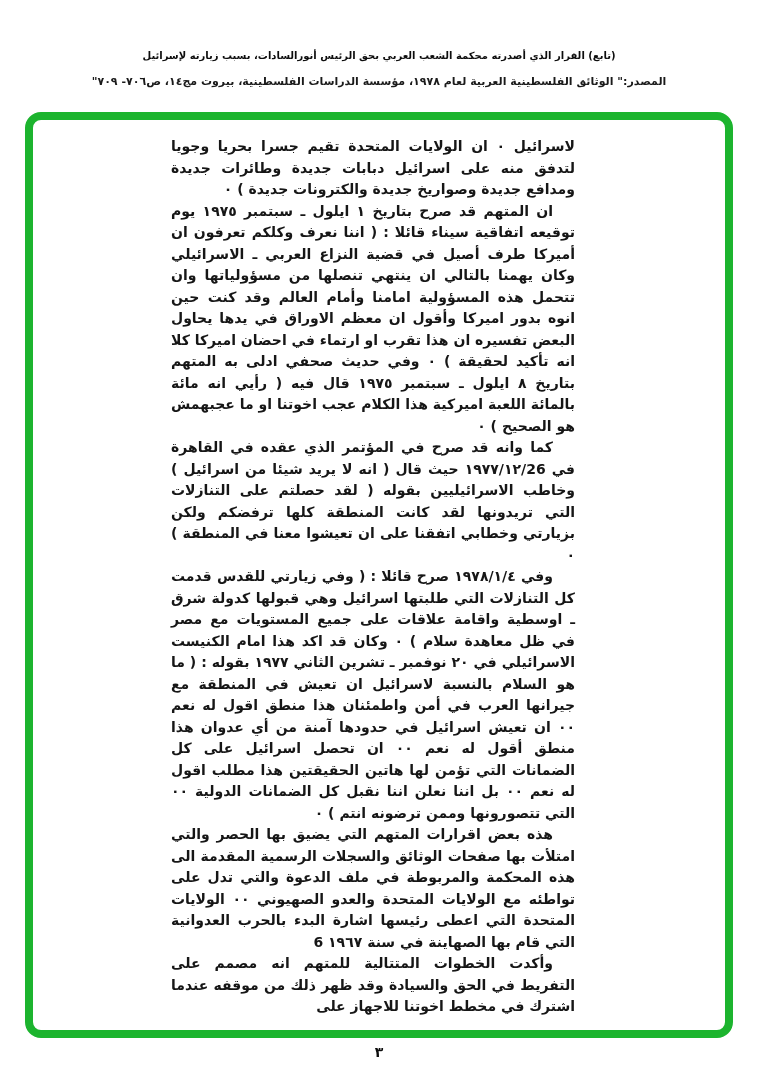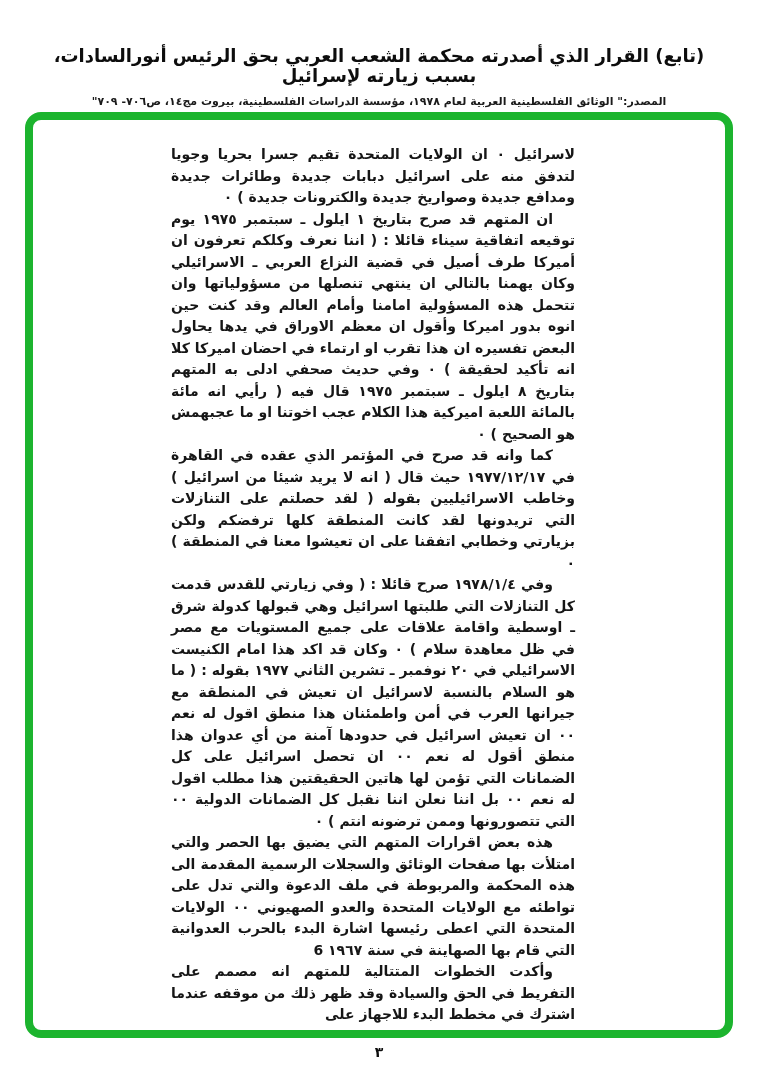--- a/index.html
+++ b/index.html
@@ -18,21 +18,21 @@
   }
   .header {
     position: absolute;
     top: 46px;
     left: 0;
     width: 758px;
     text-align: center;
     direction: rtl;
   }
   .header-title {
-    font-size: 18px;
+    font-size: 10px;
     font-weight: 700;
     color: #0d0d0d;
     margin: 0 40px 9px 40px;
     line-height: 20px;
   }
   .header-source {
     font-size: 11px;
     font-weight: 700;
     color: #1a1a1a;
     margin: 0 60px;
@@ -46,21 +46,21 @@
     height: 926px;
     box-sizing: border-box;
     border: 8px solid #1CB42E;
     border-radius: 16px;
     overflow: hidden;
   }
   .body-text {
     box-sizing: border-box;
     width: 100%;
     height: 100%;
-    padding: 24px 150px 20px 138px;
+    padding: 16px 150px 20px 138px;
     direction: rtl;
     text-align: justify;
     font-size: 14px;
     line-height: 21.5px;
     font-weight: 700;
     color: #161616;
     overflow: hidden;
   }
   .body-text p {
     margin: 0;
@@ -87,22 +87,22 @@
 
   <div class="header">
     <div class="header-title">(تابع) القرار الذي أصدرته محكمة الشعب العربي بحق الرئيس أنورالسادات، بسبب زيارته لإسرائيل</div>
     <div class="header-source">المصدر:" الوثائق الفلسطينية العربية لعام ١٩٧٨، مؤسسة الدراسات الفلسطينية، بيروت مج١٤، ص٧٠٦- ٧٠٩"</div>
   </div>
 
   <div class="border-box" style="border-color: rgb(28, 180, 46);">
     <div class="body-text">
       <p class="first">لاسرائيل ٠ ان الولايات المتحدة تقيم جسرا بحريا وجويا لتدفق منه على اسرائيل دبابات جديدة وطائرات جديدة ومدافع جديدة وصواريخ جديدة والكترونات جديدة ) ٠</p>
       <p>ان المتهم قد صرح بتاريخ ١ ايلول ـ سبتمبر ١٩٧٥ يوم توقيعه اتفاقية سيناء قائلا : ( اننا نعرف وكلكم تعرفون ان أميركا طرف أصيل في قضية النزاع العربي ـ الاسرائيلي وكان يهمنا بالتالي ان ينتهي تنصلها من مسؤولياتها وان تتحمل هذه المسؤولية امامنا وأمام العالم وقد كنت حين انوه بدور اميركا وأقول ان معظم الاوراق في يدها يحاول البعض تفسيره ان هذا تقرب او ارتماء في احضان اميركا كلا انه تأكيد لحقيقة ) ٠ وفي حديث صحفي ادلى به المتهم بتاريخ ٨ ايلول ـ سبتمبر ١٩٧٥ قال فيه ( رأيي انه مائة بالمائة اللعبة اميركية هذا الكلام عجب اخوتنا او ما عجبهمش هو الصحيح ) ٠</p>
-      <p>كما وانه قد صرح في المؤتمر الذي عقده في القاهرة في ١٩٧٧/١٢/١٧ حيث قال ( انه لا يريد شيئا من اسرائيل ) وخاطب الاسرائيليين بقوله ( لقد حصلتم على التنازلات التي تريدونها لقد كانت المنطقة كلها ترفضكم ولكن بزيارتي وخطابي اتفقنا على ان تعيشوا معنا في المنطقة ) ٠</p>
+      <p>كما وانه قد صرح في المؤتمر الذي عقده في القاهرة في ١٩٧٧/١٢/26 حيث قال ( انه لا يريد شيئا من اسرائيل ) وخاطب الاسرائيليين بقوله ( لقد حصلتم على التنازلات التي تريدونها لقد كانت المنطقة كلها ترفضكم ولكن بزيارتي وخطابي اتفقنا على ان تعيشوا معنا في المنطقة ) ٠</p>
       <p>وفي ١٩٧٨/١/٤ صرح قائلا : ( وفي زيارتي للقدس قدمت كل التنازلات التي طلبتها اسرائيل وهي قبولها كدولة شرق ـ اوسطية واقامة علاقات على جميع المستويات مع مصر في ظل معاهدة سلام ) ٠ وكان قد اكد هذا امام الكنيست الاسرائيلي في ٢٠ نوفمبر ـ تشرين الثاني ١٩٧٧ بقوله : ( ما هو السلام بالنسبة لاسرائيل ان تعيش في المنطقة مع جيرانها العرب في أمن واطمئنان هذا منطق اقول له نعم ٠٠ ان تعيش اسرائيل في حدودها آمنة من أي عدوان هذا منطق أقول له نعم ٠٠ ان تحصل اسرائيل على كل الضمانات التي تؤمن لها هاتين الحقيقتين هذا مطلب اقول له نعم ٠٠ بل اننا نعلن اننا نقبل كل الضمانات الدولية ٠٠ التي تتصورونها وممن ترضونه انتم ) ٠</p>
       <p>هذه بعض اقرارات المتهم التي يضيق بها الحصر والتي امتلأت بها صفحات الوثائق والسجلات الرسمية المقدمة الى هذه المحكمة والمربوطة في ملف الدعوة والتي تدل على تواطئه مع الولايات المتحدة والعدو الصهيوني ٠٠ الولايات المتحدة التي اعطى رئيسها اشارة البدء بالحرب العدوانية التي قام بها الصهاينة في سنة ١٩٦٧ 6</p>
-      <p>وأكدت الخطوات المتتالية للمتهم انه مصمم على التفريط في الحق والسيادة وقد ظهر ذلك من موقفه عندما اشترك في مخطط البدء للاجهاز على</p>
+      <p>وأكدت الخطوات المتتالية للمتهم انه مصمم على التفريط في الحق والسيادة وقد ظهر ذلك من موقفه عندما اشترك في مخطط اخوتنا للاجهاز على</p>
     </div>
   </div>
 
   <div class="page-number">٣</div>
 
 </div>
 
 </body></html>

